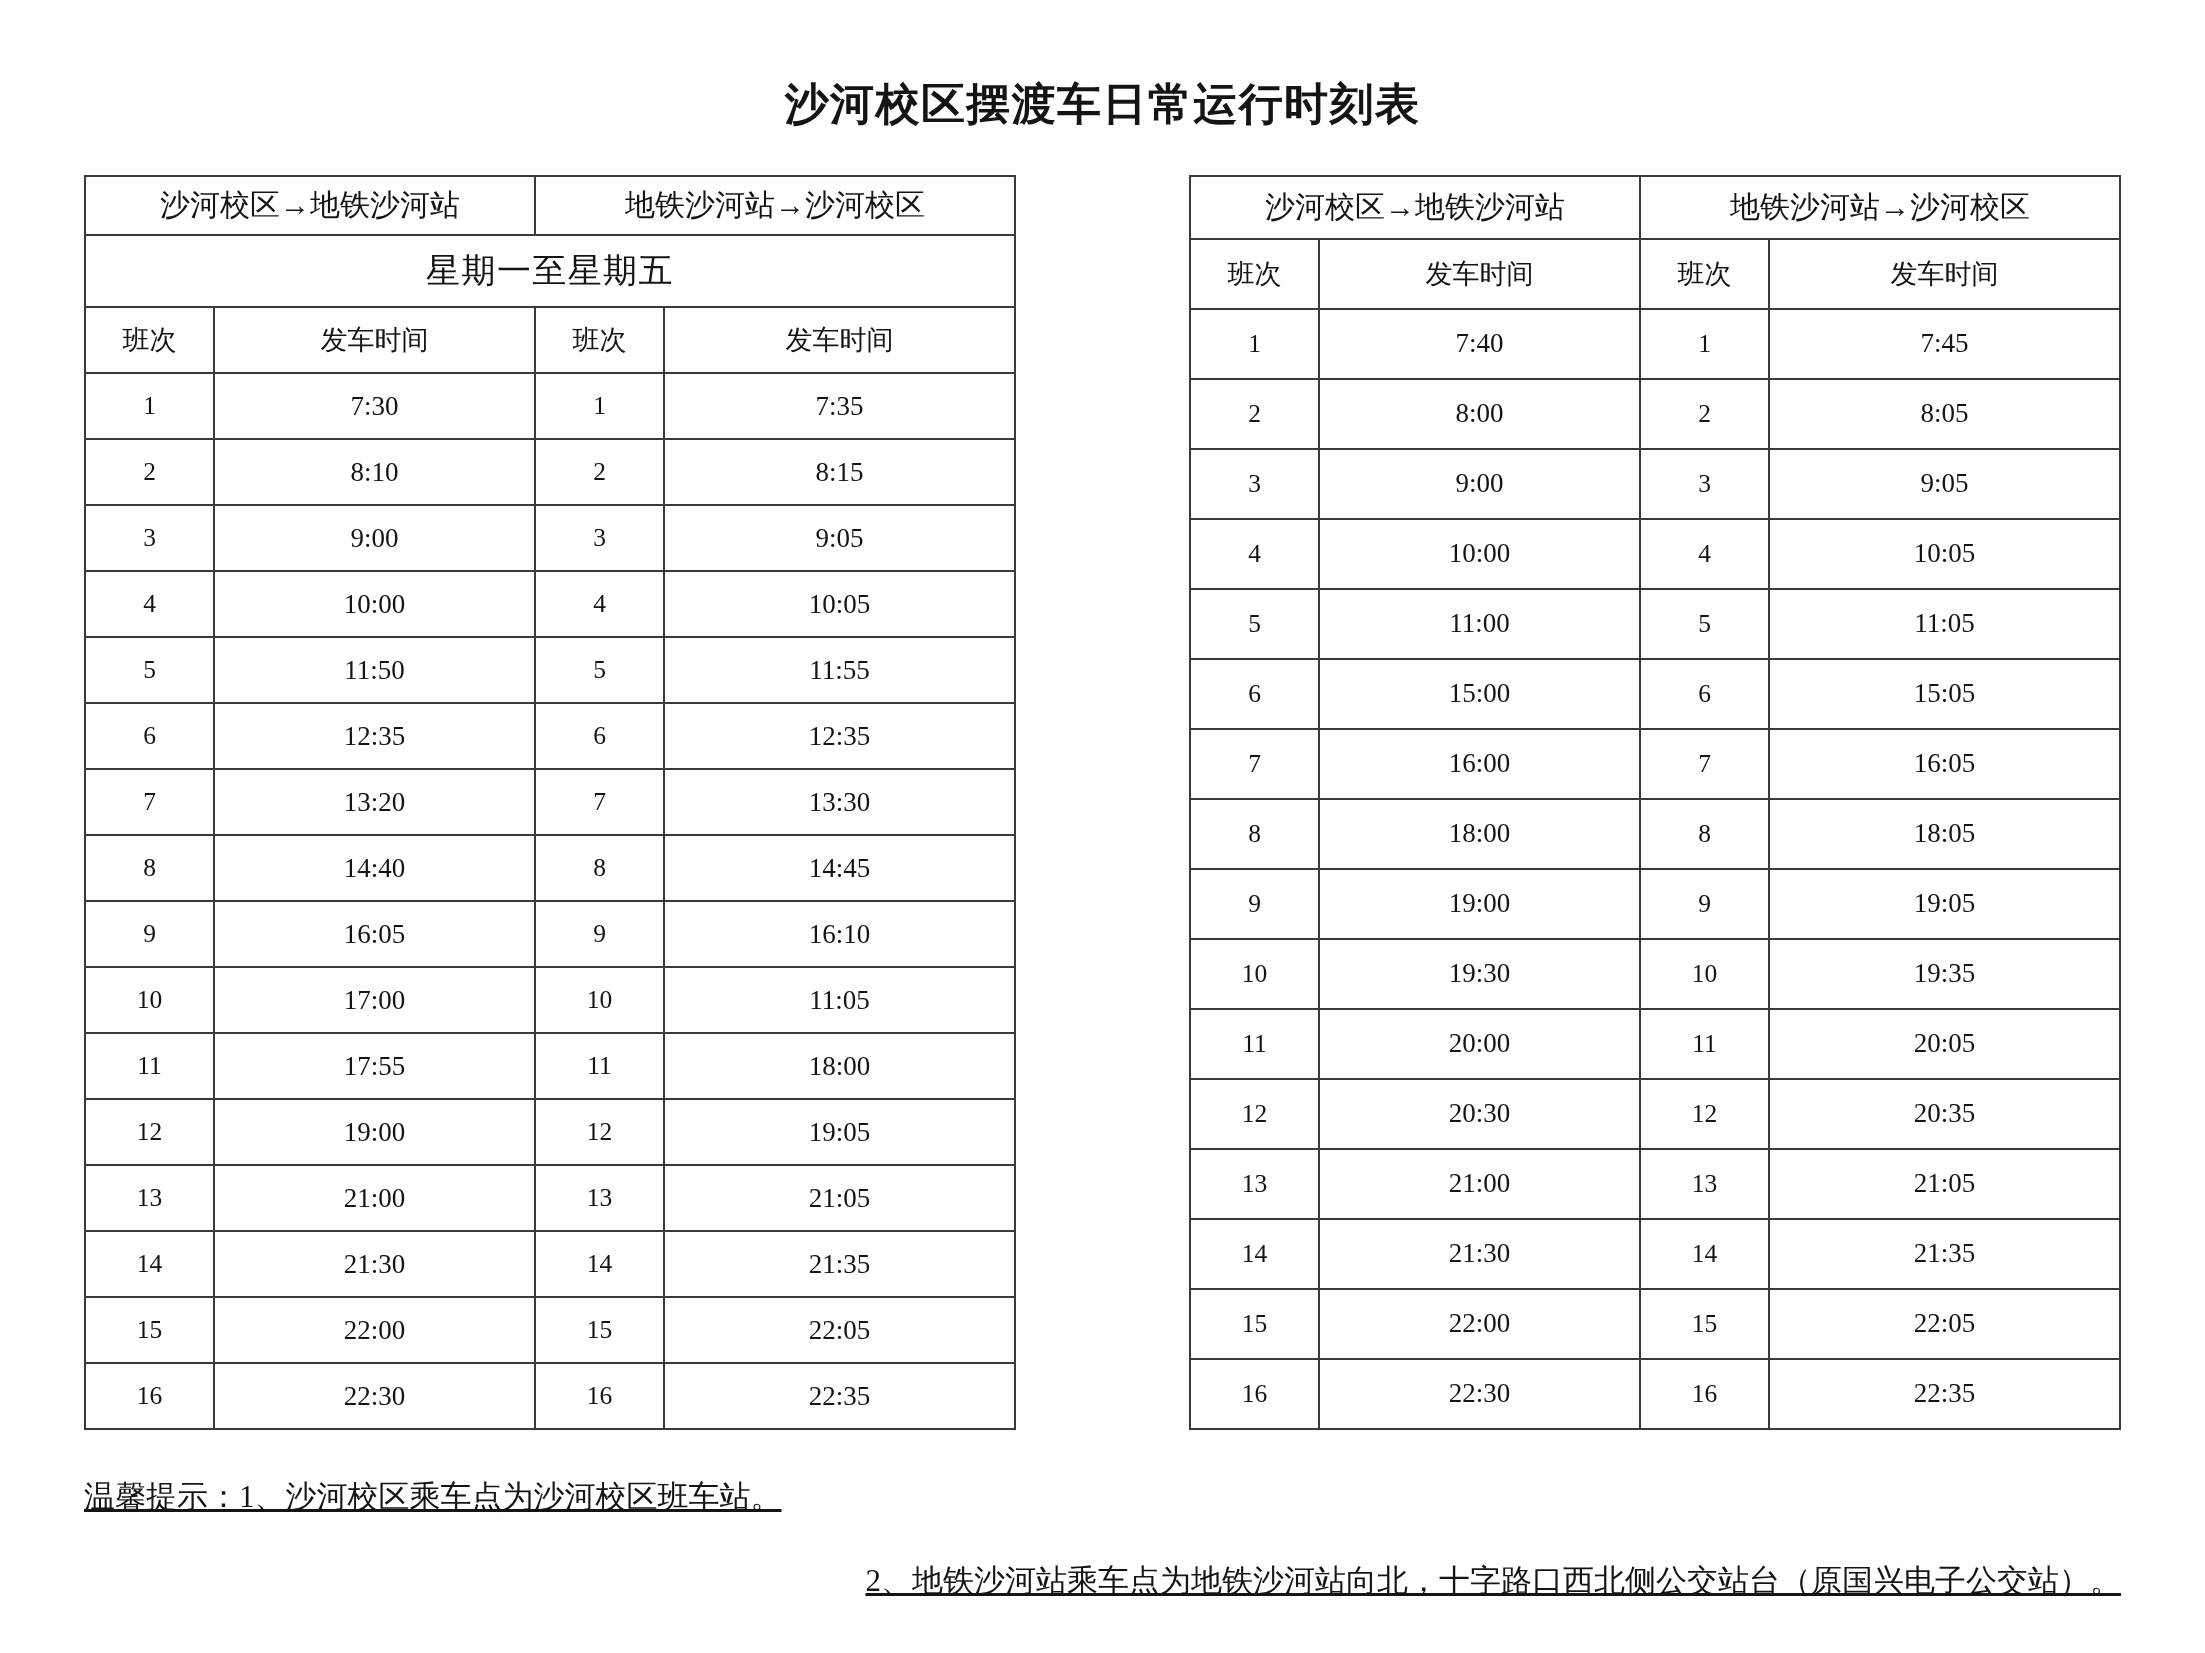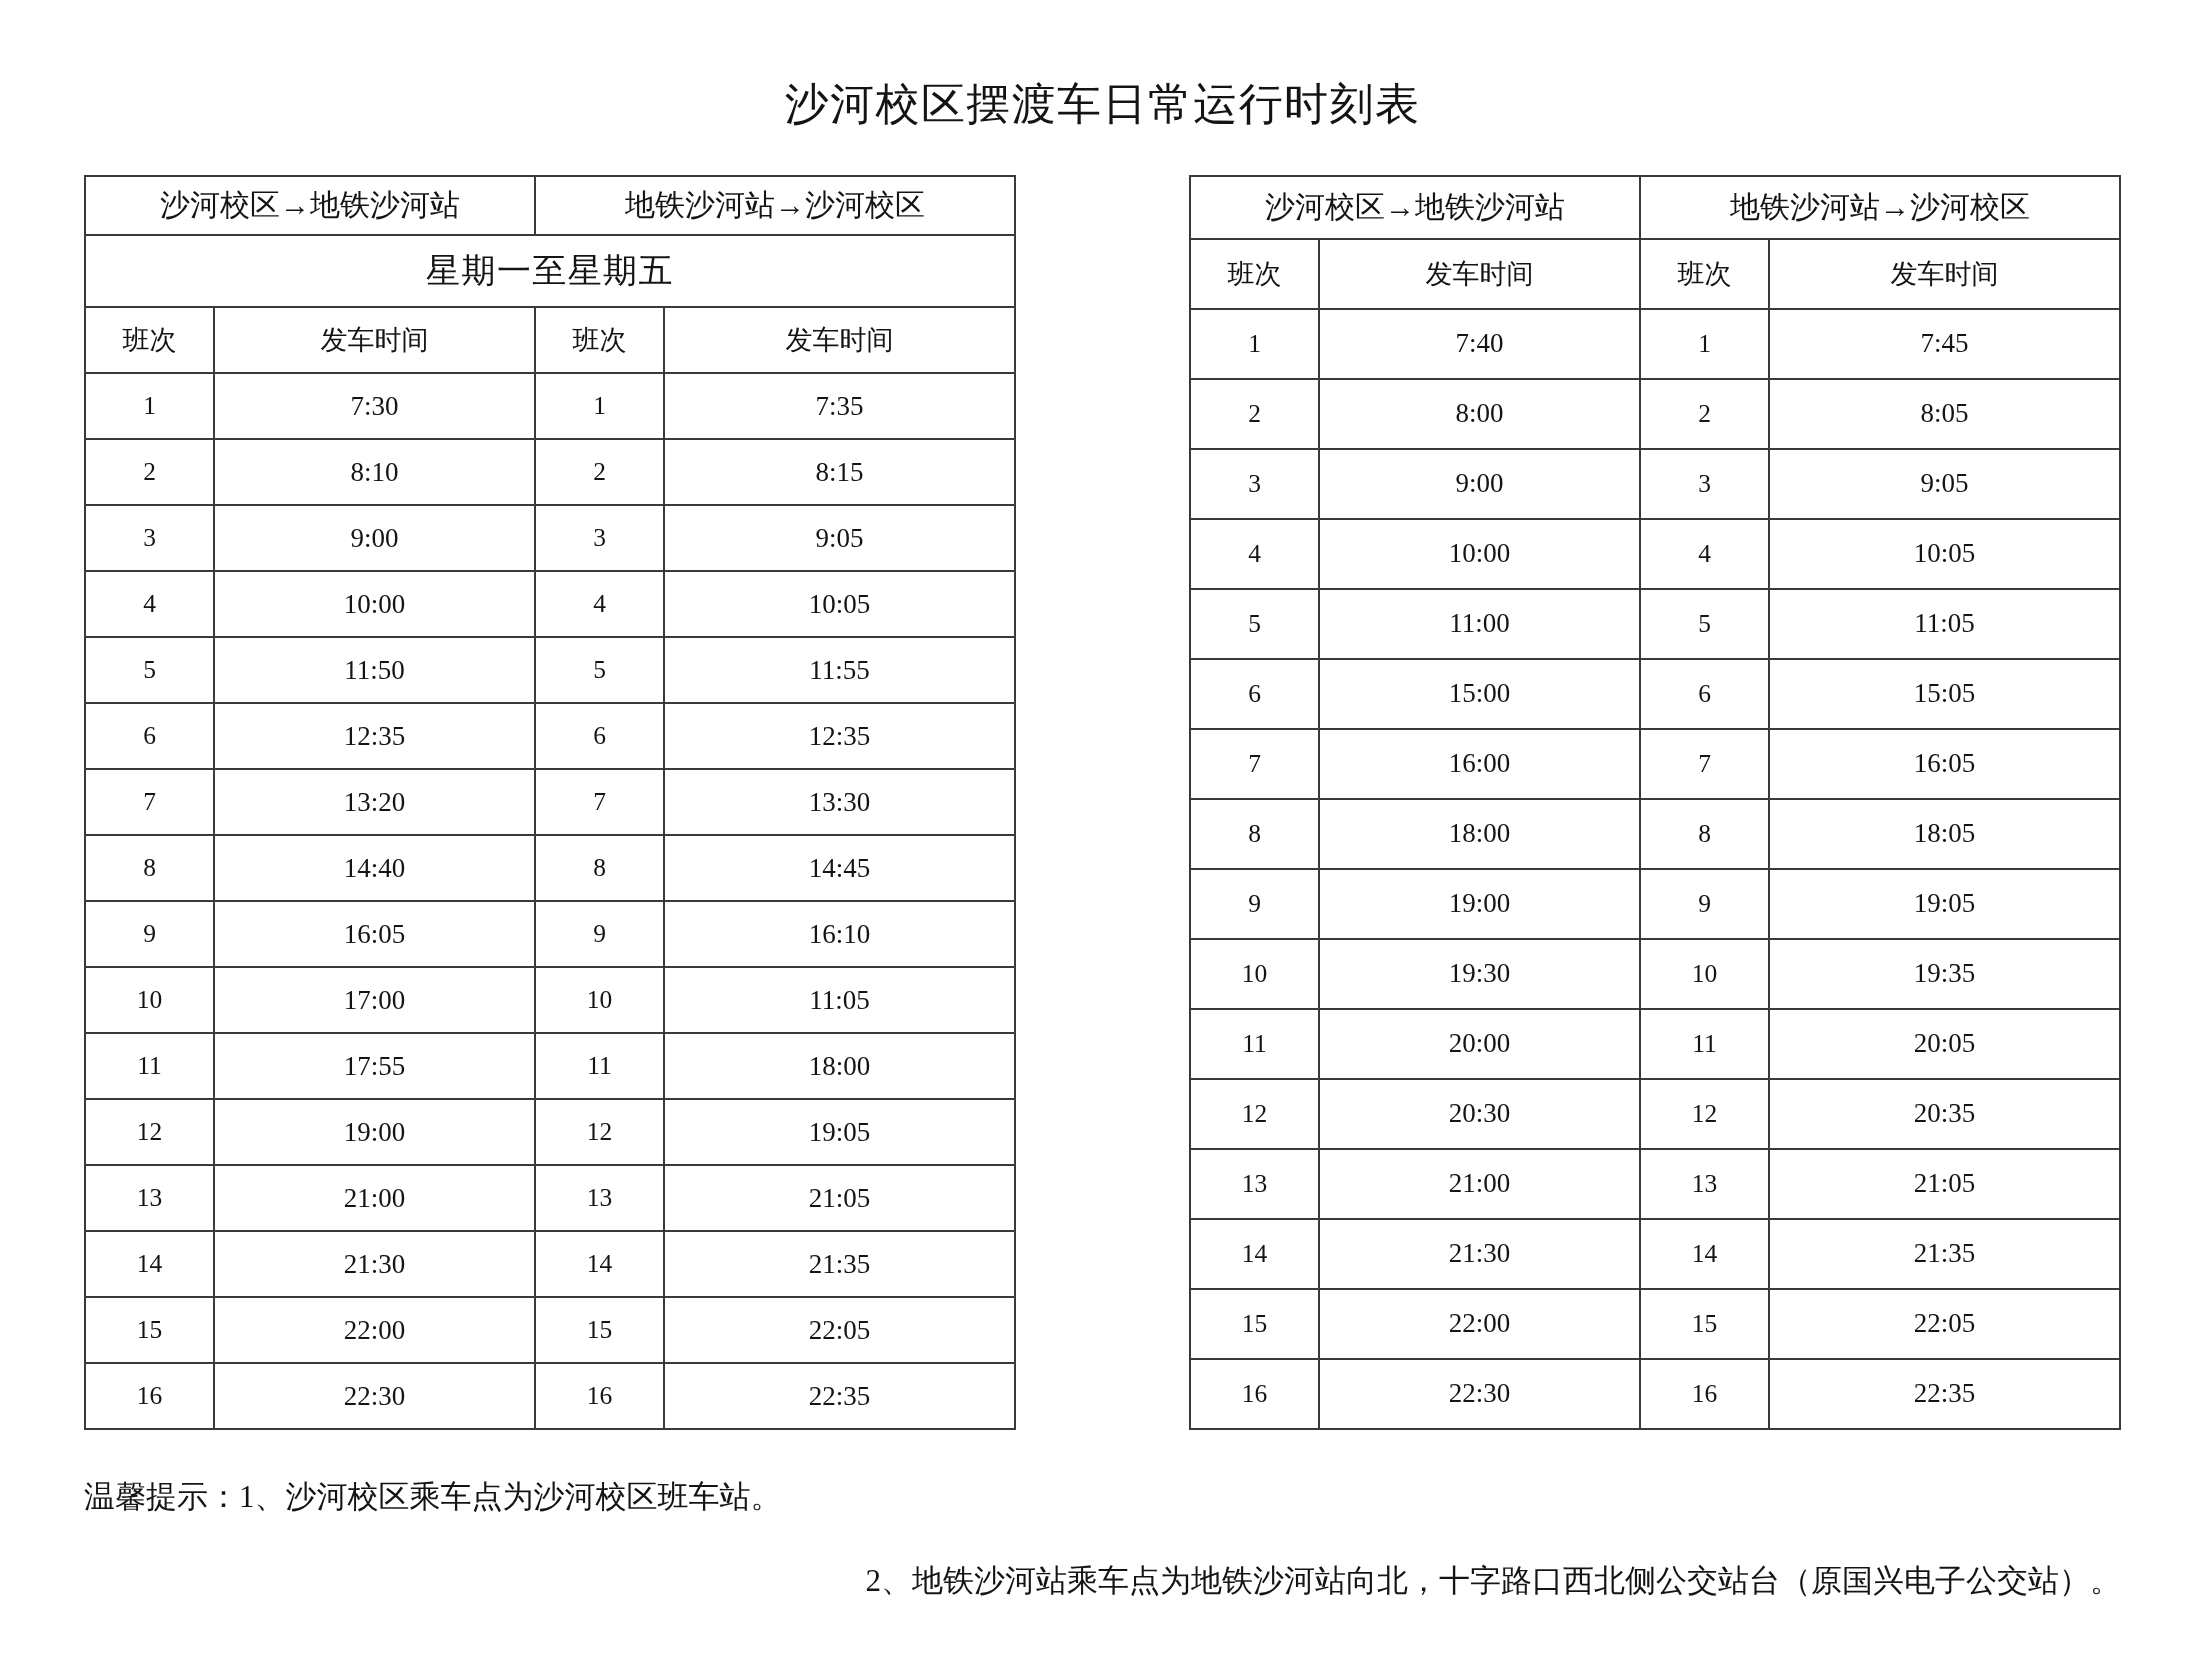--- a/index.html
+++ b/index.html
@@ -18,21 +18,21 @@
   .page {
     width: 2205px;
     height: 1653px;
     position: relative;
     box-sizing: border-box;
     padding: 0;
   }
   .doc-title {
     text-align: center;
     font-size: 44px;
-    font-weight: normal;
+    font-weight: bold;
     letter-spacing: 1.4px;
     margin-top: 75px;
     margin-bottom: 0;
     color: #141414;
     font-family: "Liberation Serif", "DejaVu Serif", serif;
   }
   .tables-row {
     display: flex;
     justify-content: space-between;
     margin-top: 41px;
@@ -85,20 +85,21 @@
   .t-right col.c3 { width: 129px; }
   .t-right col.c4 { width: 351px; }
 
   .notes {
     margin-top: 40px;
     padding: 0 84px;
     box-sizing: border-box;
     font-size: 31px;
     line-height: 1.75;
     color: #141414;
+    text-decoration: underline;
   }
   .note-1 {
     text-align: left;
   }
   .note-2 {
     margin-top: 30px;
     text-align: right;
     padding-left: 213px;
   }
 </style>

